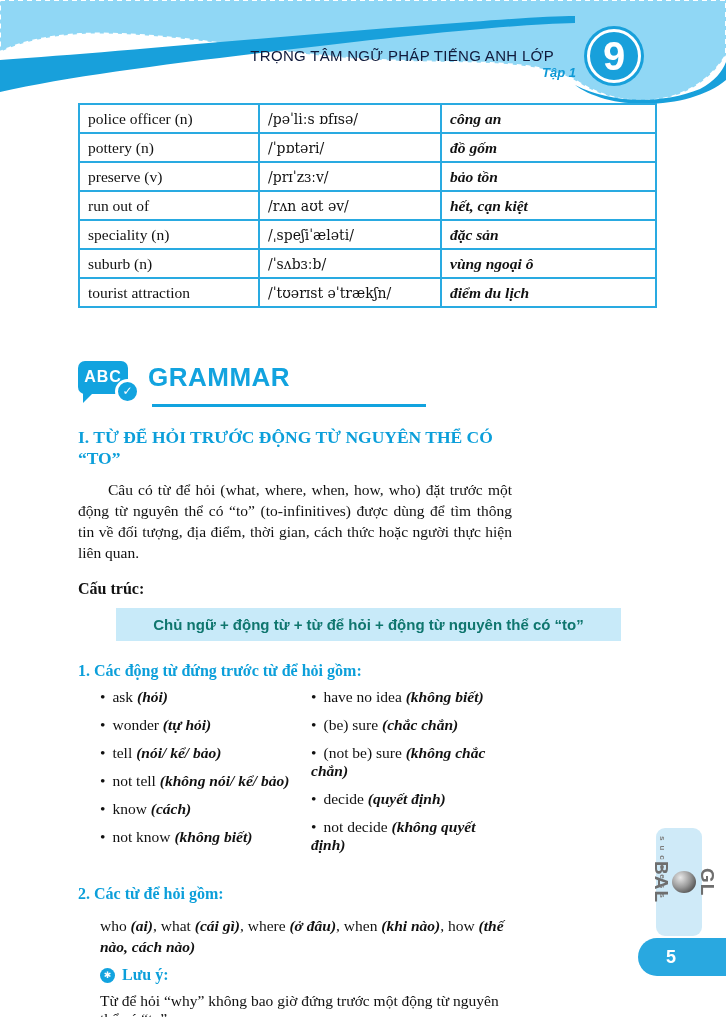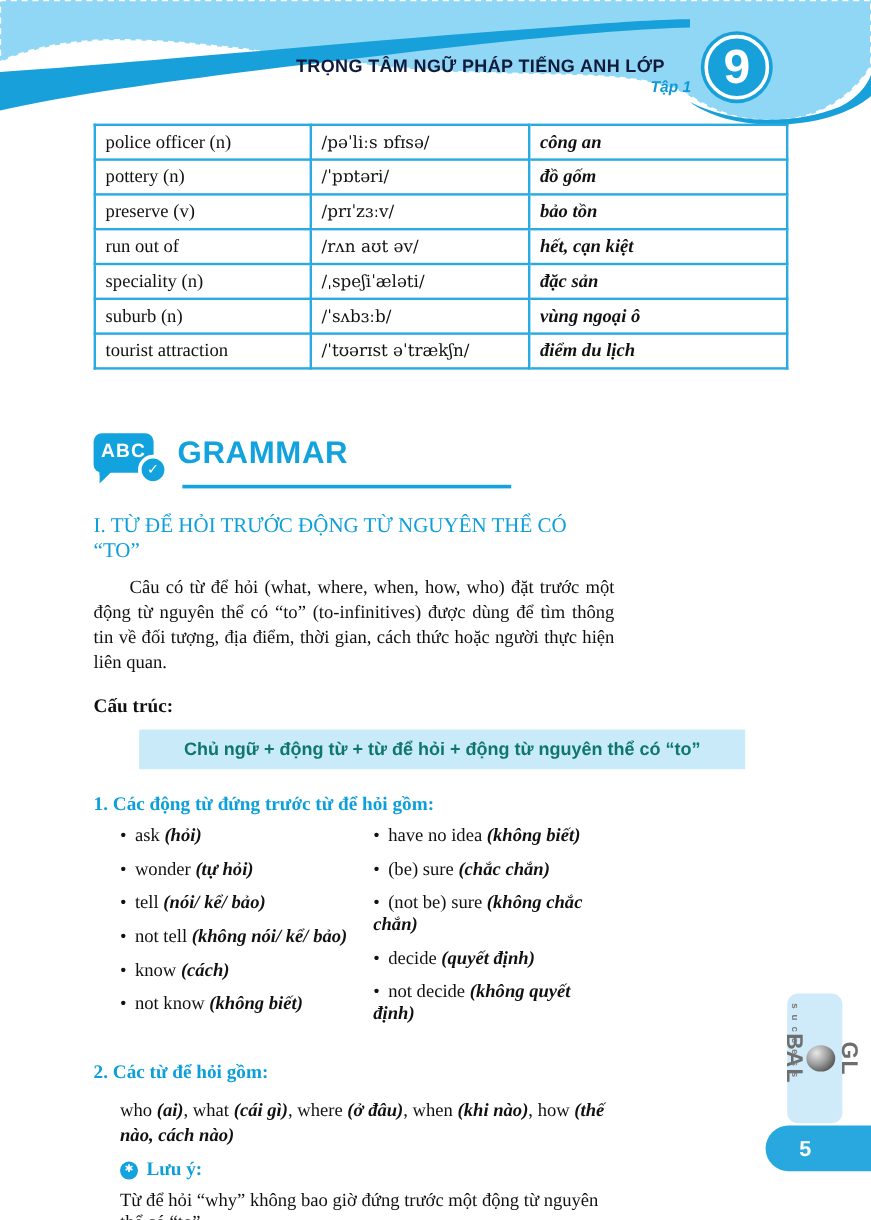--- a/index.html
+++ b/index.html
@@ -3,21 +3,21 @@
 <meta charset="utf-8">
 <style>
   html,body{margin:0;padding:0;background:#ffffff;}
   .page{position:relative;width:726px;height:1017px;background:#ffffff;overflow:hidden;
         font-family:"Liberation Serif","DejaVu Serif",serif;color:#111;}
 
   
   .header{position:absolute;top:0;left:0;width:726px;height:110px;}
   .header svg{display:block;}
   .header-title{position:absolute;top:47px;right:172px;white-space:nowrap;
-      font-family:"Liberation Sans","DejaVu Sans",sans-serif;font-weight:700;
+      font-family:"Liberation Sans","DejaVu Sans",sans-serif;font-weight:400;
       font-size:15px;letter-spacing:.3px;color:#101a3b;}
   .header-volume{position:absolute;top:65px;right:150px;
       font-family:"Liberation Sans",sans-serif;font-weight:900;font-style:italic;
       font-size:13px;color:#0f99d6;}
   .grade-badge{position:absolute;top:26px;left:584px;width:60px;height:60px;border-radius:50%;
       background:#18a0db;}
   .grade-badge .ring{position:absolute;inset:3px;border:3px solid #fff;border-radius:50%;}
   .grade-badge .num{position:absolute;inset:0;display:flex;align-items:center;justify-content:center;
       font-family:"Liberation Sans",sans-serif;font-weight:900;font-size:40px;color:#fff;}
 
@@ -37,21 +37,21 @@
       color:#fff;letter-spacing:1px;}
   .abc-bubble .tail{position:absolute;left:5px;bottom:-9px;width:0;height:0;
       border:7px solid transparent;border-top-color:#12a3df;border-left-color:#12a3df;}
   .check-badge{position:absolute;right:-12px;bottom:-10px;width:19px;height:19px;border-radius:50%;
       background:#12a3df;border:3px solid #fff;color:#fff;text-align:center;line-height:19px;
       font-size:12px;font-family:"DejaVu Sans",sans-serif;}
   .grammar-title{margin-left:20px;font-family:"Liberation Sans","DejaVu Sans",sans-serif;
       font-weight:900;font-size:26px;color:#12a3df;letter-spacing:.5px;}
   .grammar-underline{position:absolute;left:74px;bottom:-8px;width:274px;height:3px;background:#12a3df;}
 
-  .sec-heading{margin-top:28px;font-weight:normal;font-size:17.5px;color:#0c9fda;}
+  .sec-heading{margin-top:28px;font-weight:bold;font-size:17.5px;color:#0c9fda;}
   .intro{margin-top:10px;font-size:15.5px;line-height:21px;text-align:justify;text-indent:30px;}
   .structure-label{margin-top:17px;font-weight:bold;font-size:16px;}
   .formula-box{margin:10px 0 0 38px;width:505px;box-sizing:border-box;background:#c8eaf9;
       padding:8px 4px;text-align:center;
       font-family:"Liberation Sans","DejaVu Sans",sans-serif;font-weight:800;font-size:15px;color:#0f766e;}
   .num-heading{margin-top:21px;font-weight:bold;font-size:16px;color:#0c9fda;}
 
   .verb-cols{display:flex;margin-top:8px;padding-left:22px;}
   .verb-col{list-style:none;margin:0;padding:0;}
   .verb-col.left{width:226px;}

